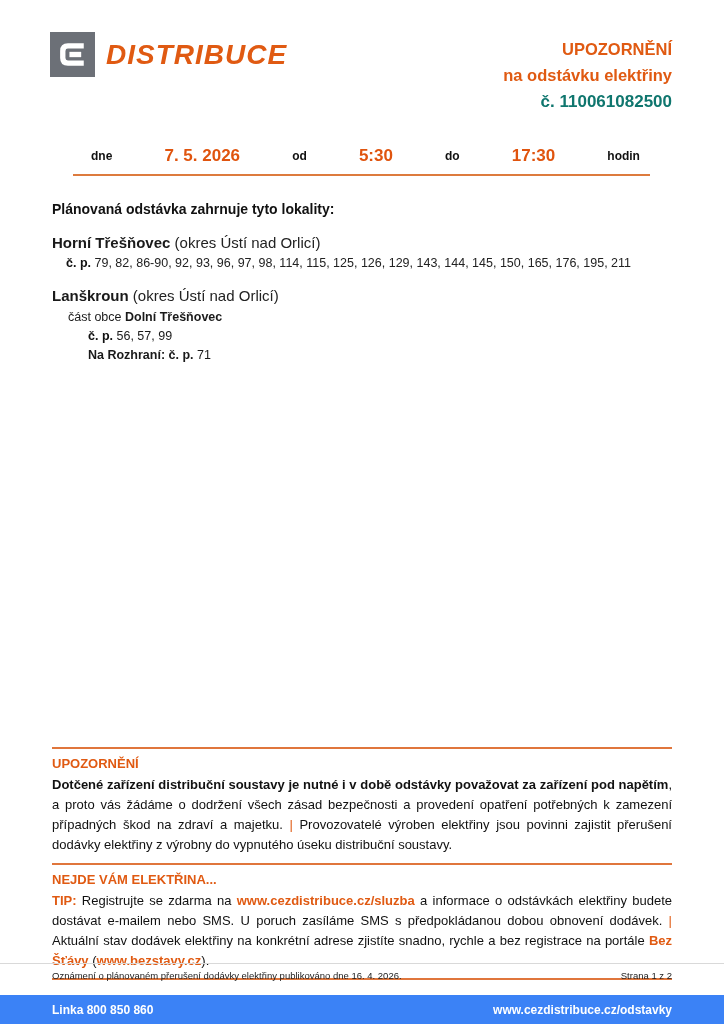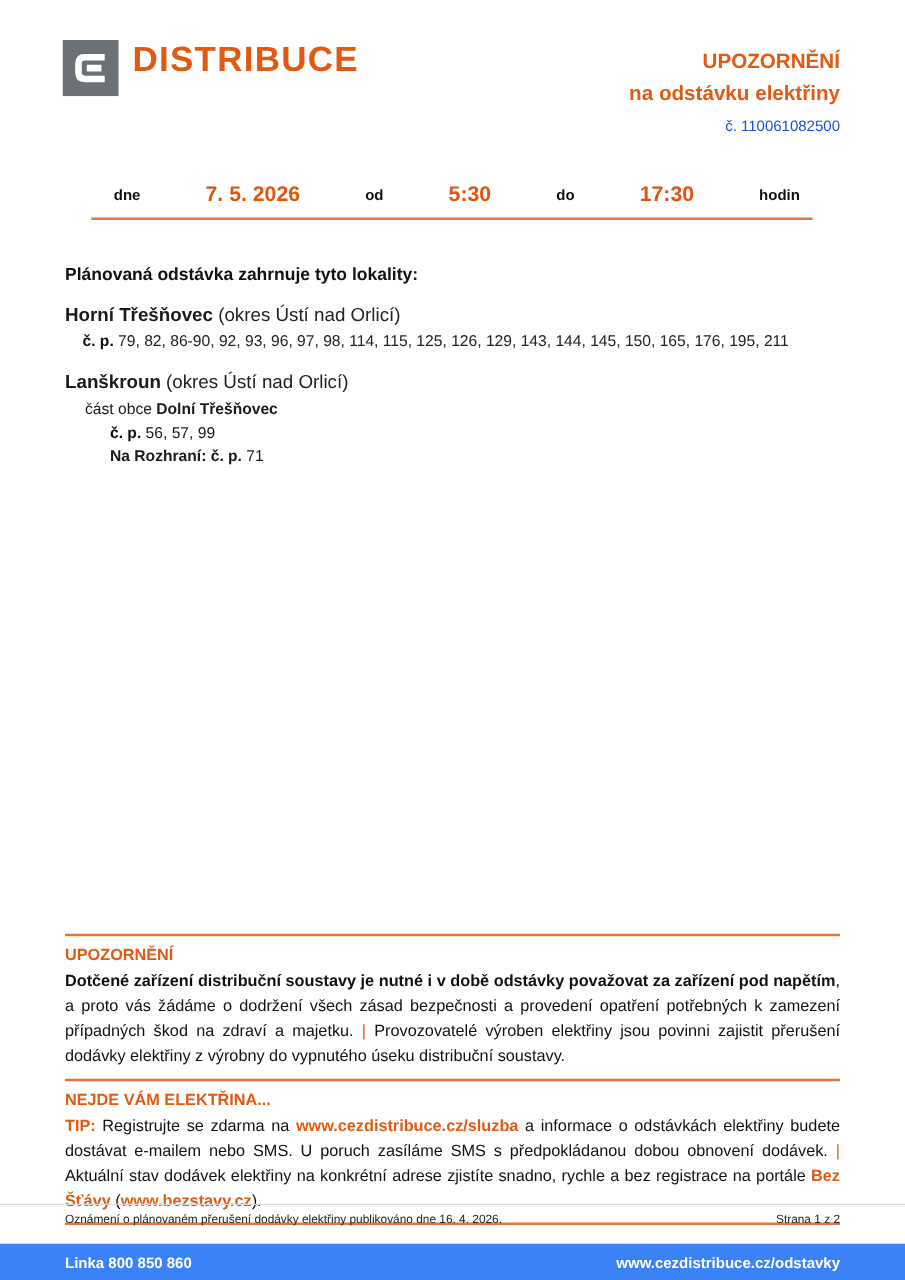--- a/index.html
+++ b/index.html
@@ -4,36 +4,36 @@
 <style>
   * { margin:0; padding:0; box-sizing:border-box; }
   html,body { background:#ffffff; }
   .page {
     position:relative; width:724px; height:1024px; margin:0 auto;
     background:#ffffff; overflow:hidden;
     font-family:"Liberation Sans", sans-serif; color:#1a1a1a;
   }
 
   
-  .logo-row { position:absolute; top:32px; left:50px; display:flex; align-items:flex-start; gap:11px; }
+  .logo-row { position:absolute; top:32px; left:50px; display:flex; align-items:center; gap:11px;font-style:italic; }
   .logo-mark { width:45px; height:45px; display:block; }
   .logo-text { font-size:28px; font-weight:bold; color:#E05A12; letter-spacing:1px; }
   .header-right { position:absolute; top:36px; right:52px; text-align:right; }
   .header-right .h-line { font-size:16.5px; font-weight:bold; line-height:26px; color:#E05A12; }
-  .header-right .h-num  { font-size:12px;  font-weight:normal; line-height:27px; color:#1d4ed8; }
+  .header-right .h-num  { font-size:17px;  font-weight:bold; line-height:27px; color:#0f766e; }
 
   
   .schedule { position:absolute; top:146px; left:73px; width:577px;
               border-bottom:2px solid #DD7B3E; padding:0 10px 8px 18px;
               display:flex; align-items:center; justify-content:space-between; }
   .sc-label { font-size:12px; font-weight:bold; color:#111; }
   .sc-value { font-size:17px; font-weight:bold; color:#E0540E; }
 
   
-  .localities { position:absolute; top:211px; left:52px; width:620px; }
+  .localities { position:absolute; top:201px; left:52px; width:620px; }
   .loc-heading { font-size:14px; font-weight:bold; color:#111; }
   .loc-name-line { margin-top:17px; font-size:15px; }
   .loc-name { font-weight:bold; }
   .loc-district { font-weight:normal; color:#222; }
   .cp-line { margin-top:5px; margin-left:14px; font-size:12.5px; color:#222; }
   .cp-label { font-weight:bold; color:#111; }
   .part-line { margin-top:6px; margin-left:16px; font-size:12.5px; }
   .part-name { font-weight:bold; }
   .cp-line-2 { margin-top:5px; margin-left:36px; font-size:12.5px; }
   .street-line { margin-top:5px; margin-left:36px; font-size:12.5px; }

